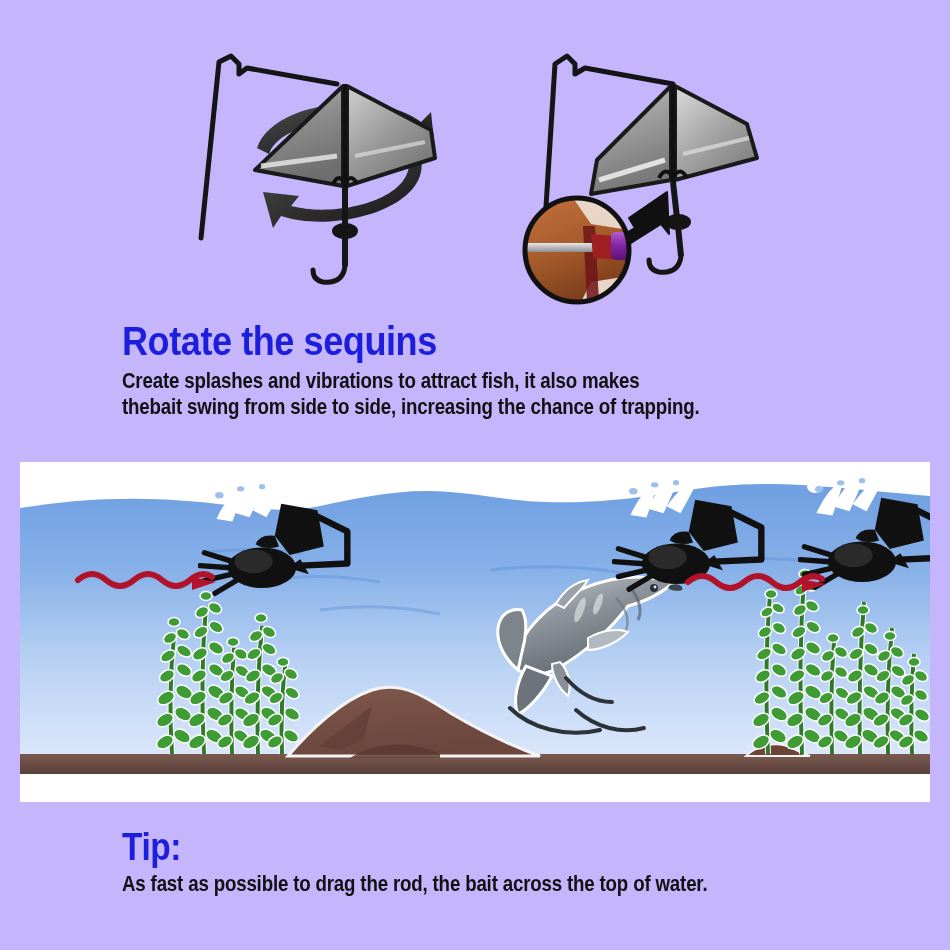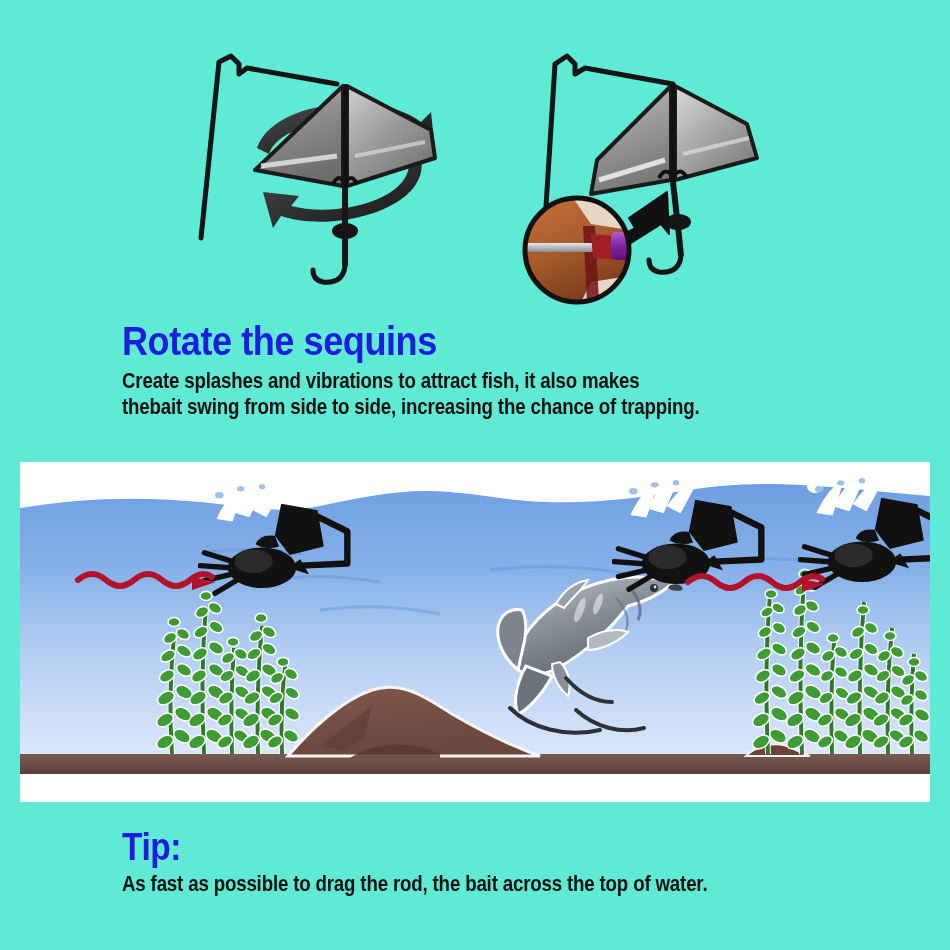--- a/index.html
+++ b/index.html
@@ -3,21 +3,21 @@
 <meta charset="utf-8">
 <style>
   html,body{margin:0;padding:0;}
   body{
     width:950px;height:950px;
     background:#ffffff;
     font-family:"Liberation Sans", sans-serif;
     overflow:hidden;
     position:relative;
   }
-  #page{position:relative;width:950px;height:950px;background:#5eead4;overflow:hidden;}
+  #page{position:relative;width:950px;height:950px;background:#c4b5fd;overflow:hidden;}
 
   
   .top-band{position:absolute;left:0;top:0;width:950px;height:310px;}
   .lure-fig{position:absolute;}
   #lure-fig-left{left:185px;top:38px;width:290px;height:265px;}
   #lure-fig-right{left:495px;top:38px;width:300px;height:270px;}
   .lure-fig svg{display:block;width:100%;height:100%;}
 
   
   .heading{

